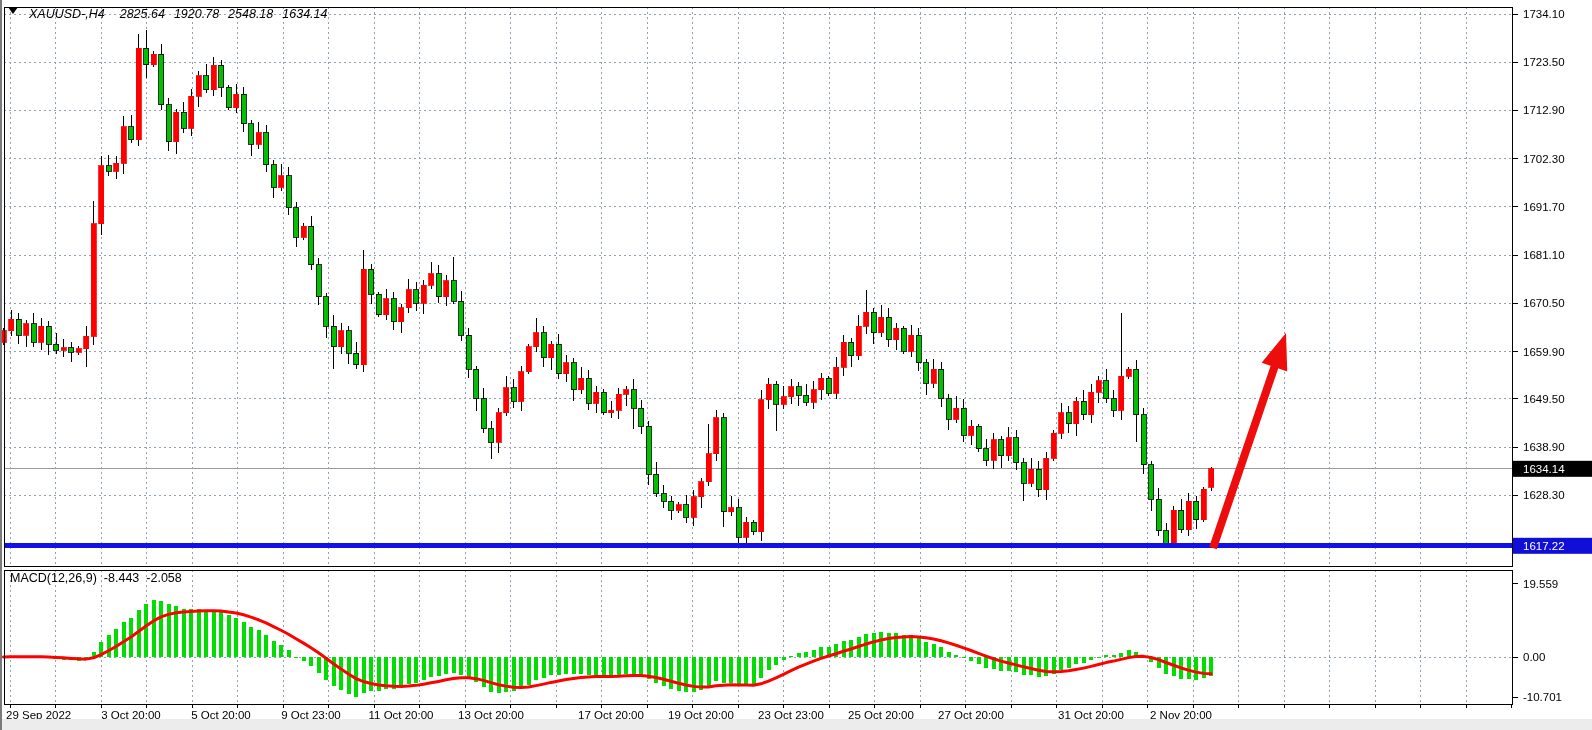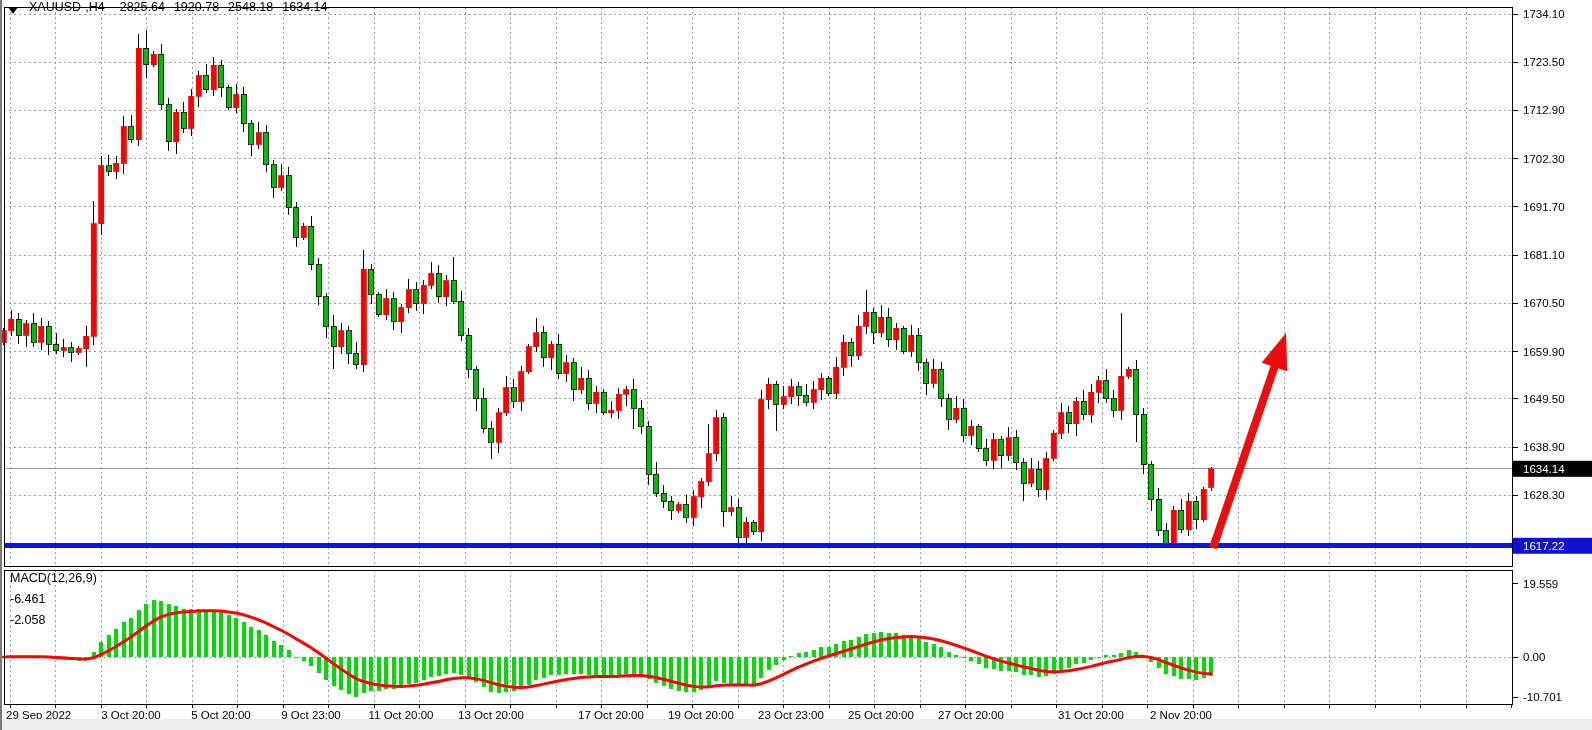--- a/index.html
+++ b/index.html
@@ -2,31 +2,31 @@
 <html><head>
 <meta charset="utf-8">
 <style>
   html,body{margin:0;padding:0;background:#ffffff;}
   .screen{
     position:relative;width:1592px;height:730px;background:#ffffff;overflow:hidden;
     font-family:"Liberation Sans",sans-serif;border-left:2px solid #7a7a7a;box-sizing:border-box;
   }
   svg{position:absolute;left:0;top:0;}
   .symbol-bar{
-    position:absolute;left:6px;top:0;z-index:5;display:flex;align-items:flex-end;gap:9px;
-    font-size:12.5px;color:#000;white-space:nowrap;
+    position:absolute;left:6px;top:7px;z-index:5;display:flex;align-items:flex-start;gap:9px;
+    font-size:12.5px;color:#000;white-space:nowrap;font-style:italic;
   }
   .symbol-bar .tri{
     width:0;height:0;border-left:5px solid transparent;border-right:5px solid transparent;
     border-top:7px solid #000;display:inline-block;margin-right:2px;
   }
   .symbol-bar .sym{margin-right:6px;}
   .macd-info{
     position:absolute;left:8px;top:571px;z-index:5;display:flex;gap:7px;
-    font-size:12.5px;color:#000;white-space:nowrap;flex-direction:column;
+    font-size:12.5px;color:#000;white-space:nowrap;
   }
   .bottom-strip{
     position:absolute;left:0;top:719px;width:1592px;height:11px;background:#ececec;z-index:4;
   }
 </style>
 </head>
 <body>
 
 <div class="screen">
 
@@ -698,18 +698,18 @@
     <span class="tri"></span>
     <span class="sym">XAUUSD-,H4</span>
     <span>2825.64</span>
     <span>1920.78</span>
     <span>2548.18</span>
     <span>1634.14</span>
   </div>
 
   <div class="macd-info">
     <span>MACD(12,26,9)</span>
-    <span>-6.461</span>
+    <span>-8.443</span>
     <span>-2.058</span>
   </div>
 
   <div class="bottom-strip"></div>
 </div>
 
 </body></html>

